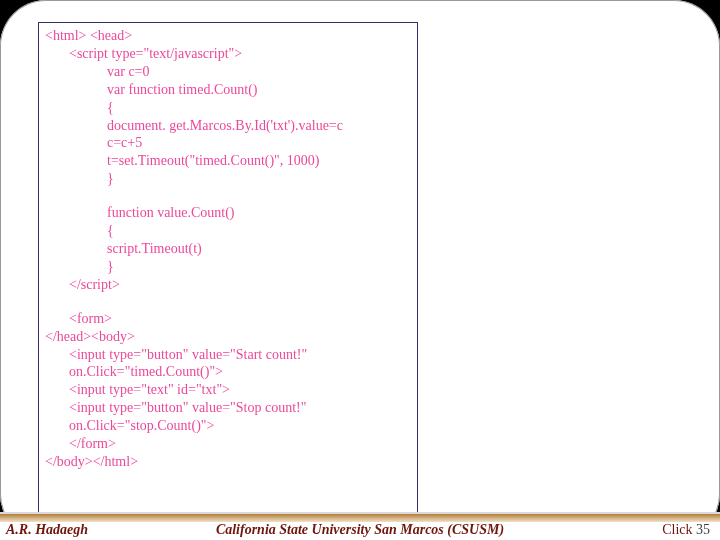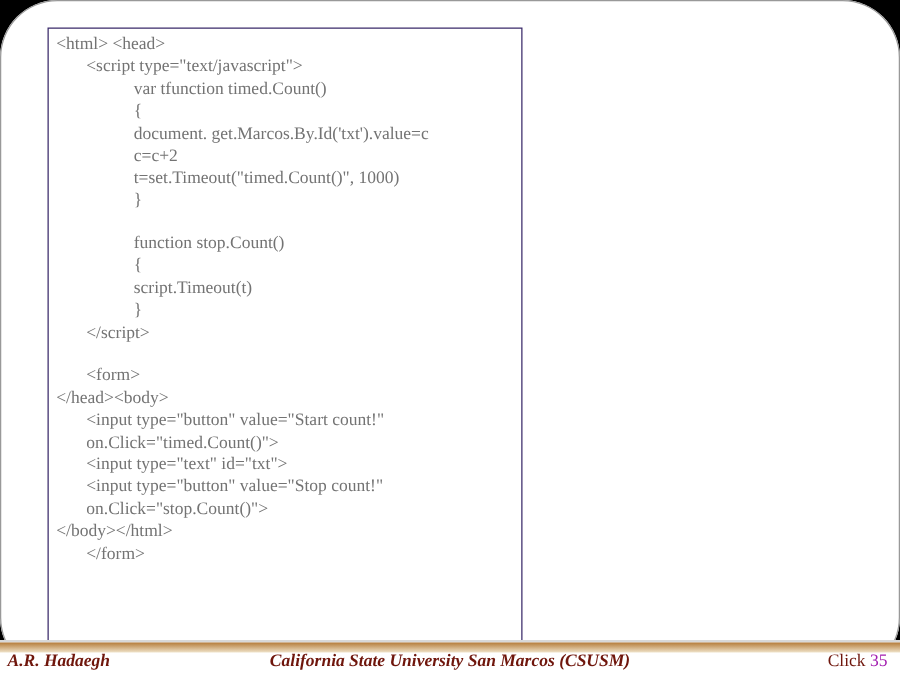--- a/index.html
+++ b/index.html
@@ -15,21 +15,21 @@
   .code-box {
     position: absolute;
     left: 38px;
     top: 22px;
     width: 380px;
     height: 516px;
     border: 1.5px solid #3a2a6a;
     padding: 4px 6px 6px 6px;
     font-size: 14px;
     line-height: 1.28;
-    color: #737373;
+    color: #ec4899;
   }
   .code-box .line { white-space: pre; }
   .i1 { padding-left: 24px; }
   .i2 { padding-left: 62px; }
   .blank { height: 16px; }
 
   .footer {
     position: absolute;
     left: 0;
     bottom: 0;
@@ -64,51 +64,52 @@
     font-size: 14px;
     color: #6f160c;
   }
   .page {
     position: absolute;
     right: 10px;
     bottom: 2px;
     font-size: 14px;
     color: #6f160c;
   }
-  .page .num { color: #a21caf; }
+  .page .num { color: #404040; }
 </style>
 </head>
 <body>
 
 <div class="slide">
   <div class="code-box">
     <div class="line">&lt;html&gt; &lt;head&gt;</div>
     <div class="line i1">&lt;script type="text/javascript"&gt;</div>
-    <div class="line i2">var tfunction timed.Count()</div>
+    <div class="line i2">var c=0</div>
+    <div class="line i2">var function timed.Count()</div>
     <div class="line i2">{</div>
     <div class="line i2">document. get.Marcos.By.Id('txt').value=c</div>
-    <div class="line i2">c=c+2</div>
+    <div class="line i2">c=c+5</div>
     <div class="line i2">t=set.Timeout("timed.Count()", 1000)</div>
     <div class="line i2">}</div>
     <div class="blank"></div>
-    <div class="line i2">function stop.Count()</div>
+    <div class="line i2">function value.Count()</div>
     <div class="line i2">{</div>
     <div class="line i2">script.Timeout(t)</div>
     <div class="line i2">}</div>
     <div class="line i1">&lt;/script&gt;</div>
     <div class="blank"></div>
     <div class="line i1">&lt;form&gt;</div>
     <div class="line">&lt;/head&gt;&lt;body&gt;</div>
     <div class="line i1">&lt;input type="button" value="Start count!"</div>
     <div class="line i1">on.Click="timed.Count()"&gt;</div>
     <div class="line i1">&lt;input type="text" id="txt"&gt;</div>
     <div class="line i1">&lt;input type="button" value="Stop count!"</div>
     <div class="line i1">on.Click="stop.Count()"&gt;</div>
+    <div class="line i1">&lt;/form&gt;</div>
     <div class="line">&lt;/body&gt;&lt;/html&gt;</div>
-    <div class="line i1">&lt;/form&gt;</div>
   </div>
 
   <div class="footer">
     <div class="author">A.R. Hadaegh</div>
     <div class="uni">California State University San Marcos (CSUSM)</div>
     <div class="page">
       <span>Click </span><span class="num">35</span>
     </div>
   </div>
 </div>

